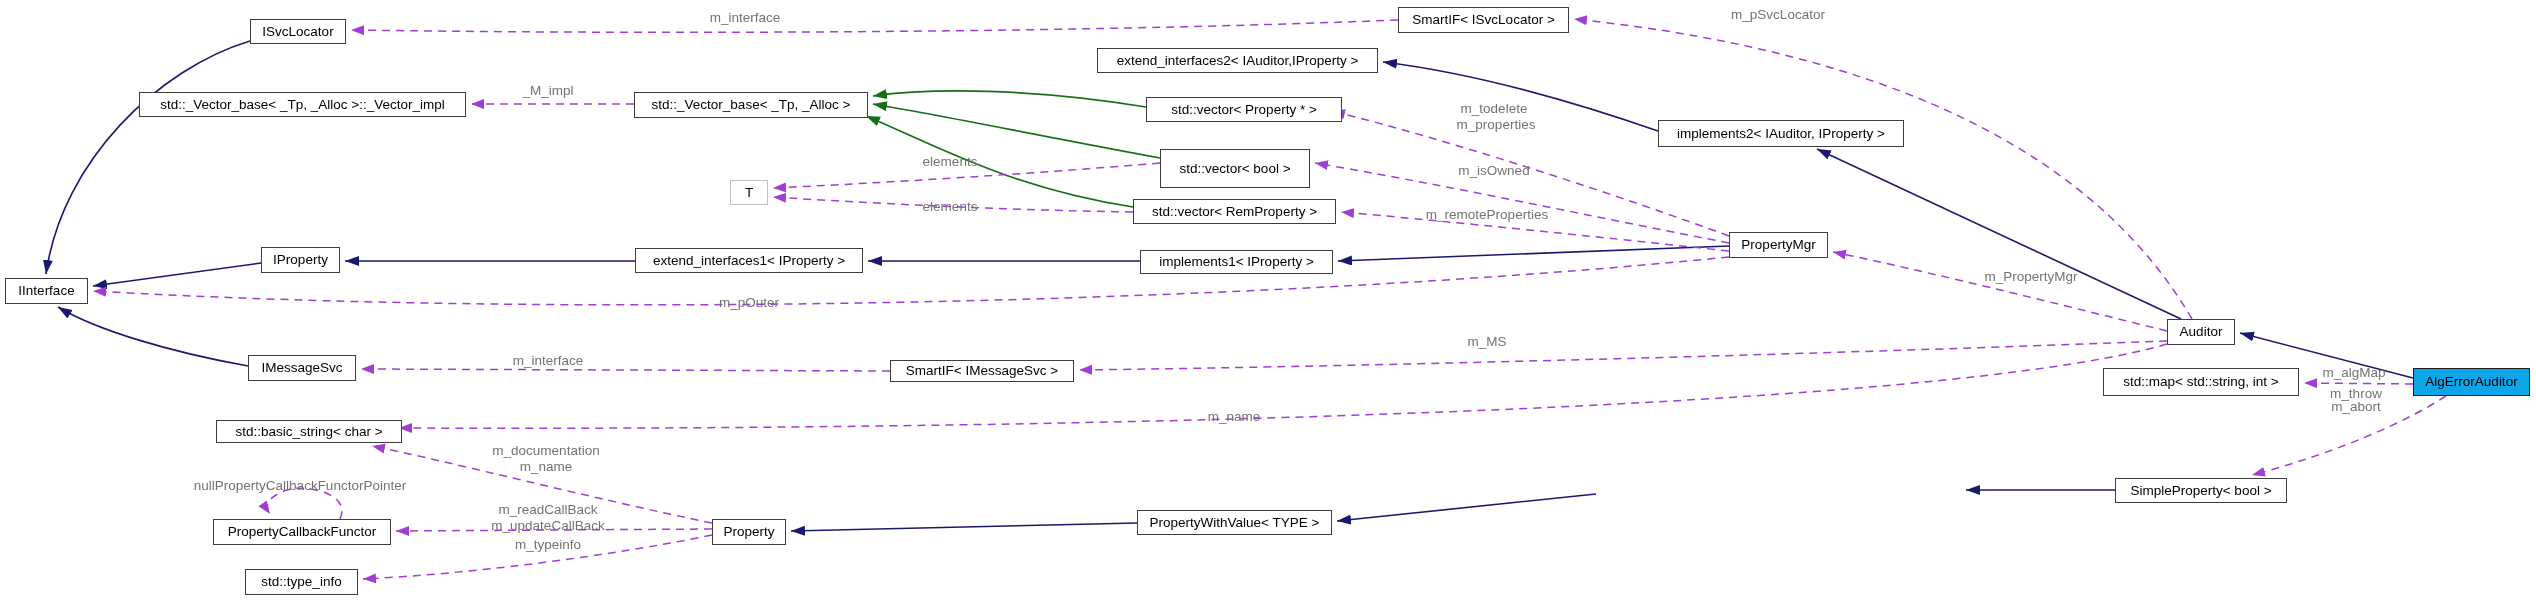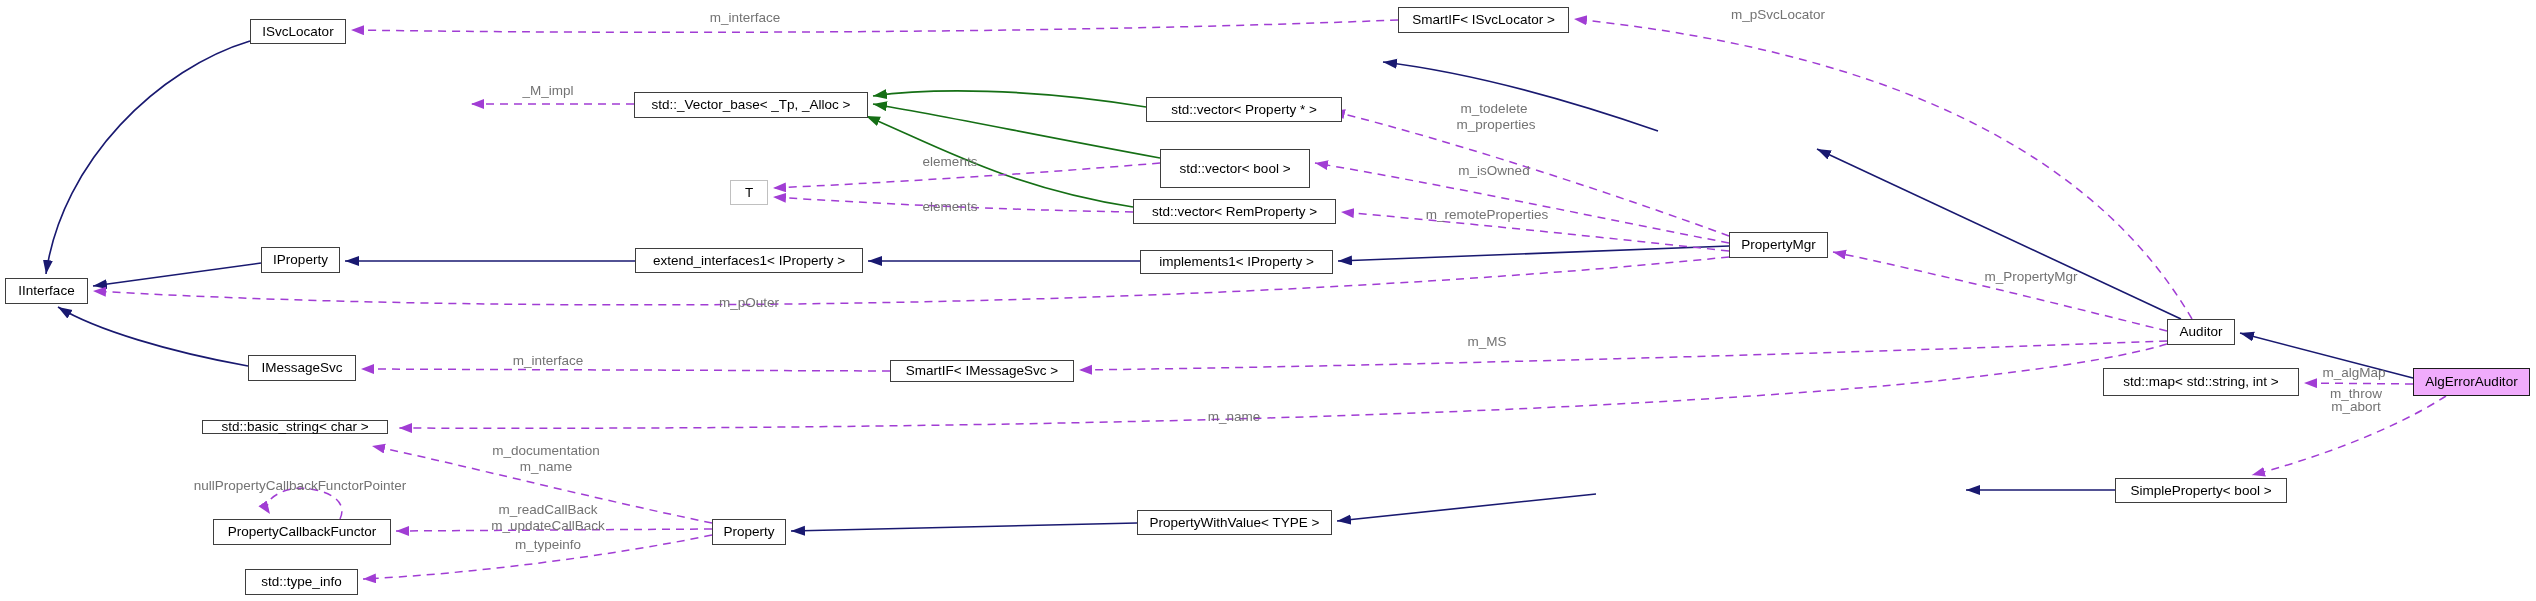--- a/index.html
+++ b/index.html
@@ -4,21 +4,21 @@
 <style>
   html,body { margin:0; padding:0; background:#ffffff; }
   body { width:2536px; height:601px; position:relative; overflow:hidden;
          font-family:"Liberation Sans", sans-serif; }
   .diagram { position:absolute; left:0; top:0; width:2536px; height:601px; }
   svg.edges { position:absolute; left:0; top:0; }
   .node { position:absolute; background:#ffffff; border:1.4px solid #3e3e3e;
           box-sizing:border-box; display:flex; align-items:center; justify-content:center;
           font-size:13.5px; line-height:1; white-space:nowrap; color:#000; padding:0 5px; z-index:2; }
   .node-t { border:1.3px solid #c0c0c0; }
-  .node-active { background:#f0abfc; border:1.4px solid #1c1c1c; }
+  .node-active { background:#0ea5e9; border:1.4px solid #1c1c1c; }
   .elabel { position:absolute; transform:translateX(-50%); font-size:13.5px; line-height:1.1;
             white-space:nowrap; color:#737373; z-index:3; }
 </style>
 </head>
 <body>
 
 <div class="diagram">
 
 <svg class="edges" width="2536" height="601" viewBox="0 0 2536 601">
   <defs>
@@ -72,36 +72,39 @@
     <path d="M 712,529 L 396,531" marker-end="url(#ap)"></path>
     <path d="M 712,535 C 610,556 470,574 363,579" marker-end="url(#ap)"></path>
     <path d="M 2413,384 L 2304,383" marker-end="url(#ap)"></path>
     <path d="M 2446,396 C 2390,432 2310,460 2252,475" marker-end="url(#ap)"></path>
     <path d="M 340,519 C 352,493 305,484 287,490 C 270,496 263,504 270,514" marker-end="url(#ap)"></path>
   </g>
 </svg>
 
 <div class="node" style="left:250px;top:19px;width:96px;height:25px">ISvcLocator</div>
 <div class="node" style="left:1398px;top:7px;width:171px;height:26px">SmartIF&lt; ISvcLocator &gt;</div>
+<div class="node" style="left:1097px;top:48px;width:281px;height:25px">extend_interfaces2&lt; IAuditor,IProperty &gt;</div>
+<div class="node" style="left:139px;top:92px;width:327px;height:25px">std::_Vector_base&lt; _Tp, _Alloc &gt;::_Vector_impl</div>
 <div class="node" style="left:634px;top:92px;width:234px;height:26px">std::_Vector_base&lt; _Tp, _Alloc &gt;</div>
 <div class="node" style="left:1146px;top:97px;width:196px;height:25px">std::vector&lt; Property * &gt;</div>
 <div class="node" style="left:1160px;top:149px;width:150px;height:39px">std::vector&lt; bool &gt;</div>
 <div class="node node-t" style="left:730px;top:180px;width:38px;height:25px">T</div>
 <div class="node" style="left:1133px;top:199px;width:203px;height:25px">std::vector&lt; RemProperty &gt;</div>
+<div class="node" style="left:1658px;top:120px;width:246px;height:27px">implements2&lt; IAuditor, IProperty &gt;</div>
 <div class="node" style="left:261px;top:247px;width:79px;height:26px">IProperty</div>
 <div class="node" style="left:635px;top:248px;width:228px;height:25px">extend_interfaces1&lt; IProperty &gt;</div>
 <div class="node" style="left:1140px;top:250px;width:193px;height:24px">implements1&lt; IProperty &gt;</div>
 <div class="node" style="left:1729px;top:232px;width:99px;height:26px">PropertyMgr</div>
 <div class="node" style="left:5px;top:278px;width:83px;height:26px">IInterface</div>
 <div class="node" style="left:248px;top:355px;width:108px;height:26px">IMessageSvc</div>
 <div class="node" style="left:890px;top:360px;width:184px;height:22px">SmartIF&lt; IMessageSvc &gt;</div>
 <div class="node" style="left:2167px;top:319px;width:68px;height:26px">Auditor</div>
 <div class="node" style="left:2103px;top:368px;width:196px;height:28px">std::map&lt; std::string, int &gt;</div>
 <div class="node node-active" style="left:2413px;top:368px;width:117px;height:28px">AlgErrorAuditor</div>
-<div class="node" style="left:202px;top:420px;width:186px;height:14px">std::basic_string&lt; char &gt;</div>
+<div class="node" style="left:216px;top:420px;width:186px;height:23px">std::basic_string&lt; char &gt;</div>
 <div class="node" style="left:213px;top:519px;width:178px;height:26px">PropertyCallbackFunctor</div>
 <div class="node" style="left:245px;top:569px;width:113px;height:26px">std::type_info</div>
 <div class="node" style="left:712px;top:519px;width:74px;height:26px">Property</div>
 <div class="node" style="left:1137px;top:510px;width:195px;height:25px">PropertyWithValue&lt; TYPE &gt;</div>
 <div class="node" style="left:2115px;top:478px;width:172px;height:25px">SimpleProperty&lt; bool &gt;</div>
 
 <div class="elabel" style="left:745px;top:11px">m_interface</div>
 <div class="elabel" style="left:1778px;top:8px">m_pSvcLocator</div>
 <div class="elabel" style="left:548px;top:84px">_M_impl</div>
 <div class="elabel" style="left:1494px;top:102px">m_todelete</div>

